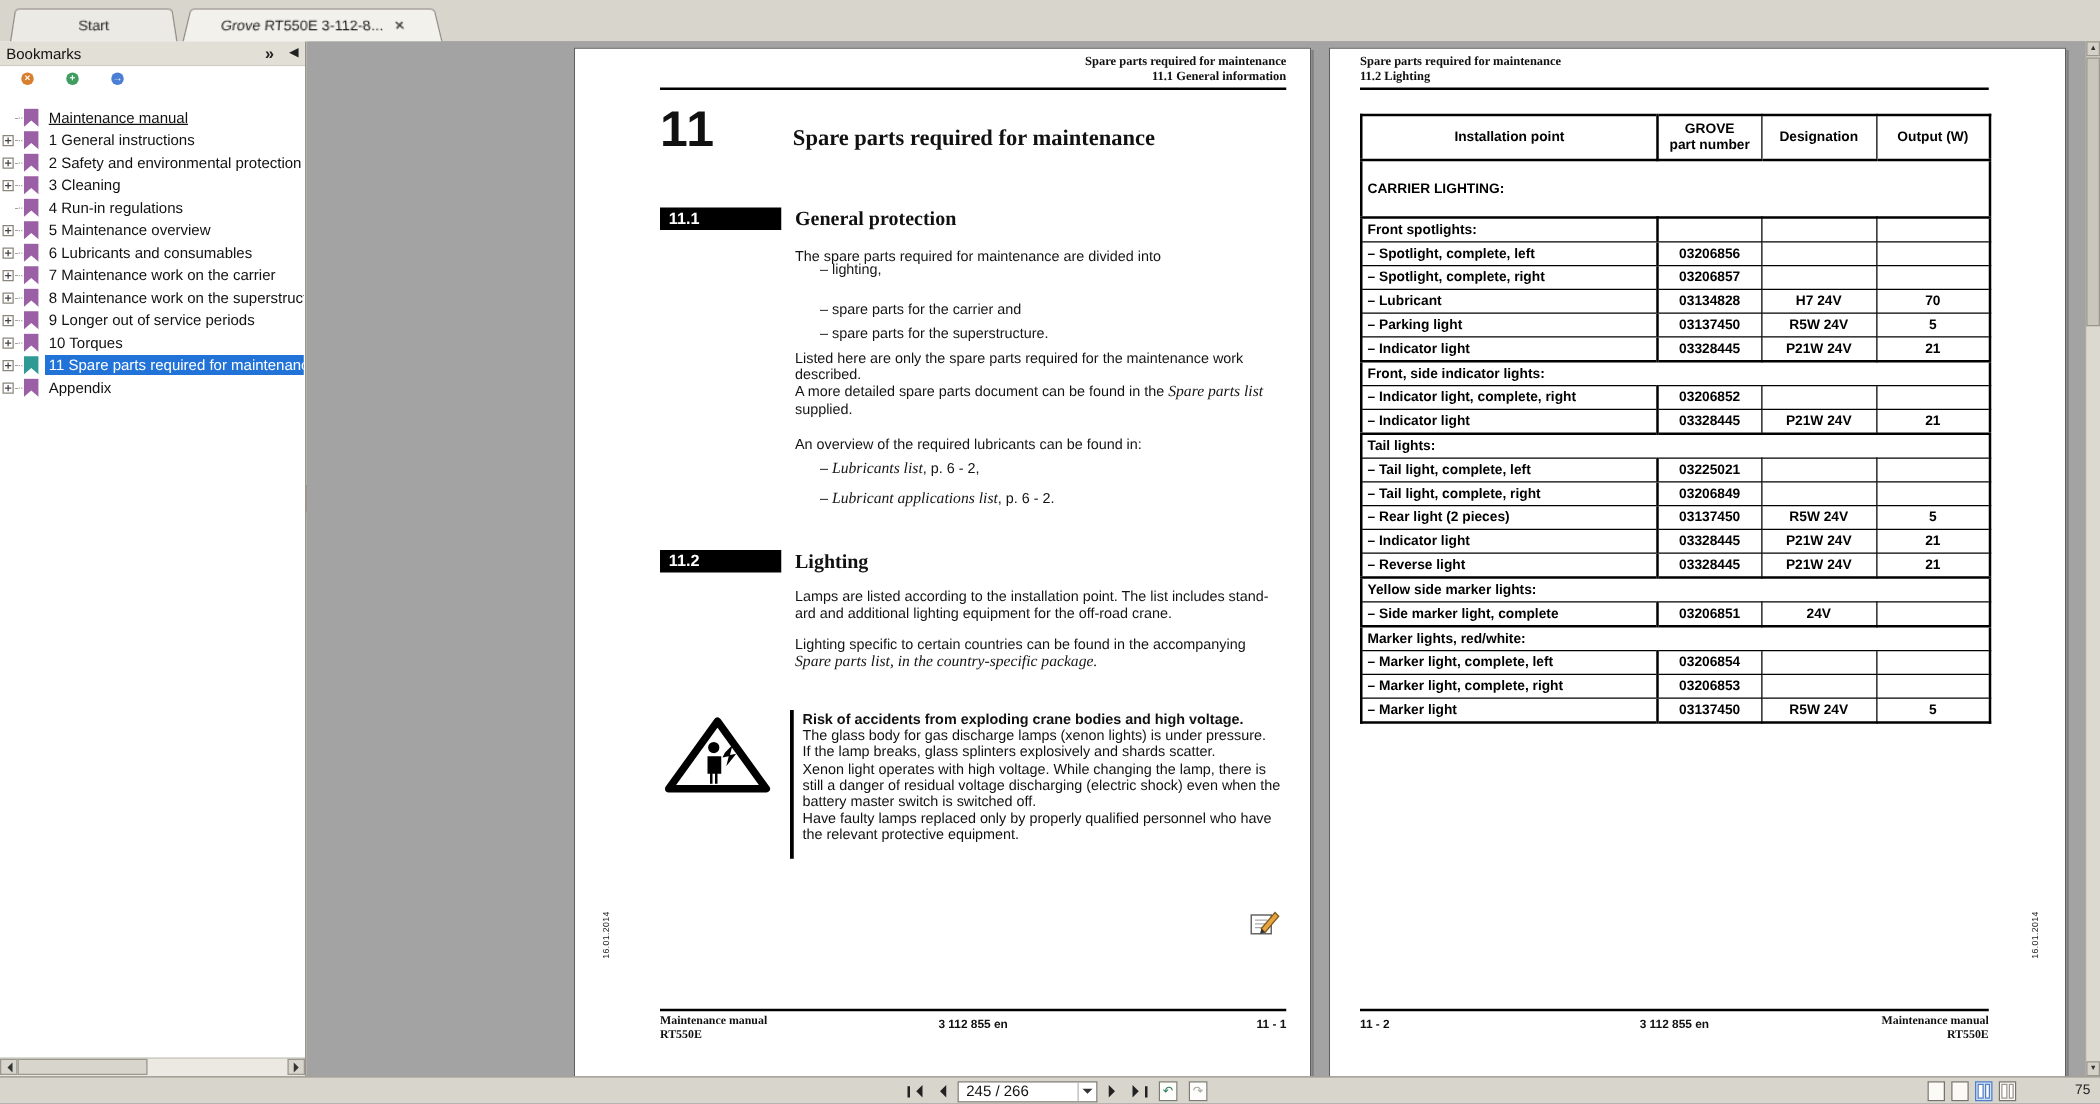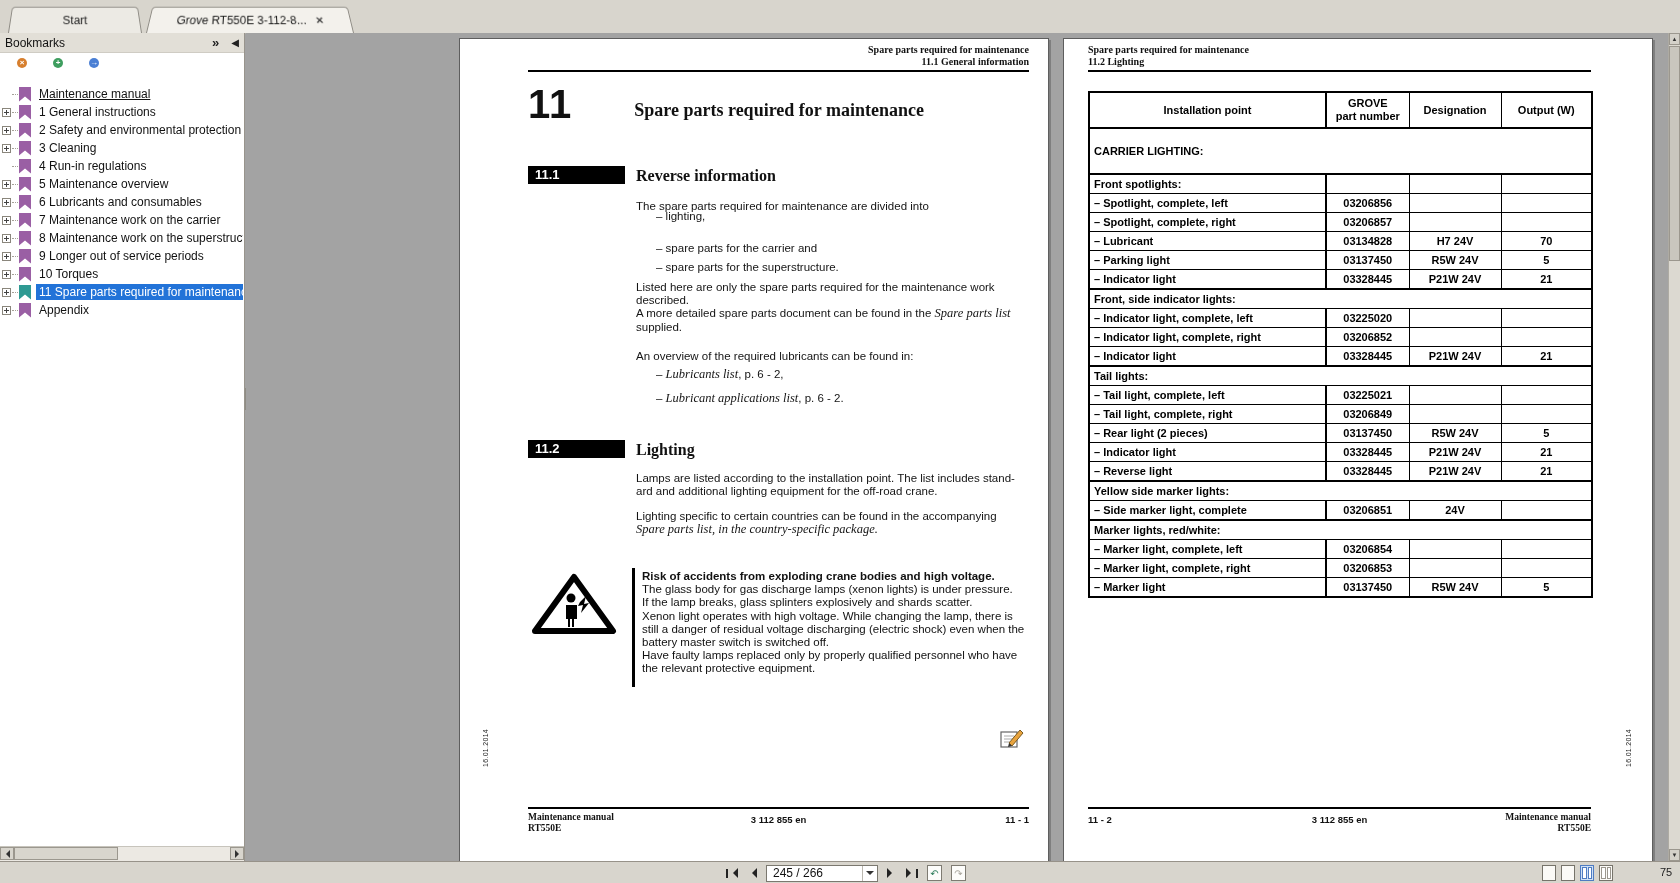--- a/index.html
+++ b/index.html
@@ -277,21 +277,21 @@
       </div>
       <div class="rule" style="left:68px;top:31px;width:501px;"></div>
 
       <div class="chapter">
         <span class="chapnum">11</span>
         <span class="chaptitle nw">Spare parts required for maintenance</span>
       </div>
 
       <div class="secrow" style="top:127px;">
         <span class="secbox">11.1</span>
-        <span class="sechead nw">Reverse information</span>
+        <span class="sechead nw">General protection</span>
       </div>
 
       <div class="blk" style="top:161px;">
         <div>The spare parts required for maintenance are divided into</div>
       </div>
       <div class="blk bu" style="top:171px;">
         <div>– lighting,</div>
       </div>
       <div class="blk bu" style="top:203px;">
         <div>– spare parts for the carrier and</div>
@@ -433,26 +433,20 @@
         <tr class="item">
           <td class="dc">– Indicator light</td>
           <td class="cc">03328445</td>
           <td class="cc">P21W 24V</td>
           <td class="cc">21</td>
         </tr>
         <tr class="sec">
           <td colspan="4">Front, side indicator lights:</td>
         </tr>
         <tr class="item">
-          <td class="dc">– Indicator light, complete, left</td>
-          <td class="cc">03225020</td>
-          <td class="cc"></td>
-          <td class="cc"></td>
-        </tr>
-        <tr class="item">
           <td class="dc">– Indicator light, complete, right</td>
           <td class="cc">03206852</td>
           <td class="cc"></td>
           <td class="cc"></td>
         </tr>
         <tr class="item">
           <td class="dc">– Indicator light</td>
           <td class="cc">03328445</td>
           <td class="cc">P21W 24V</td>
           <td class="cc">21</td>

